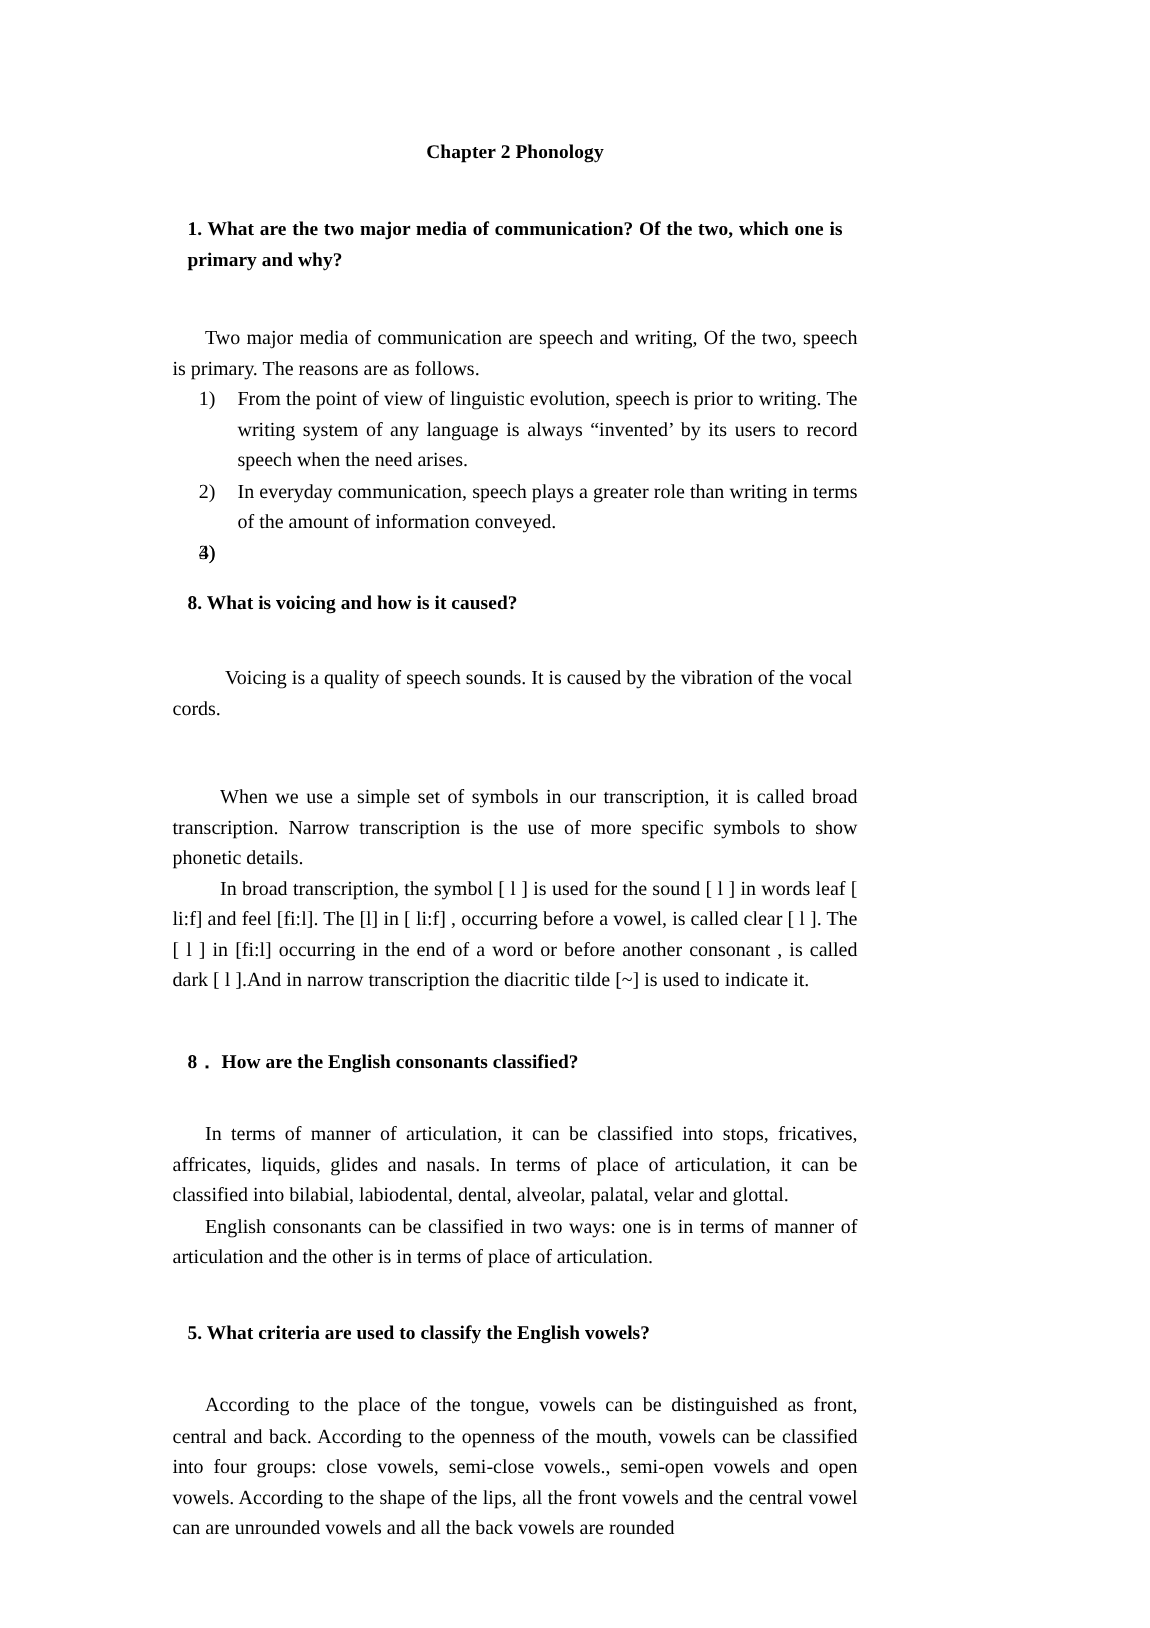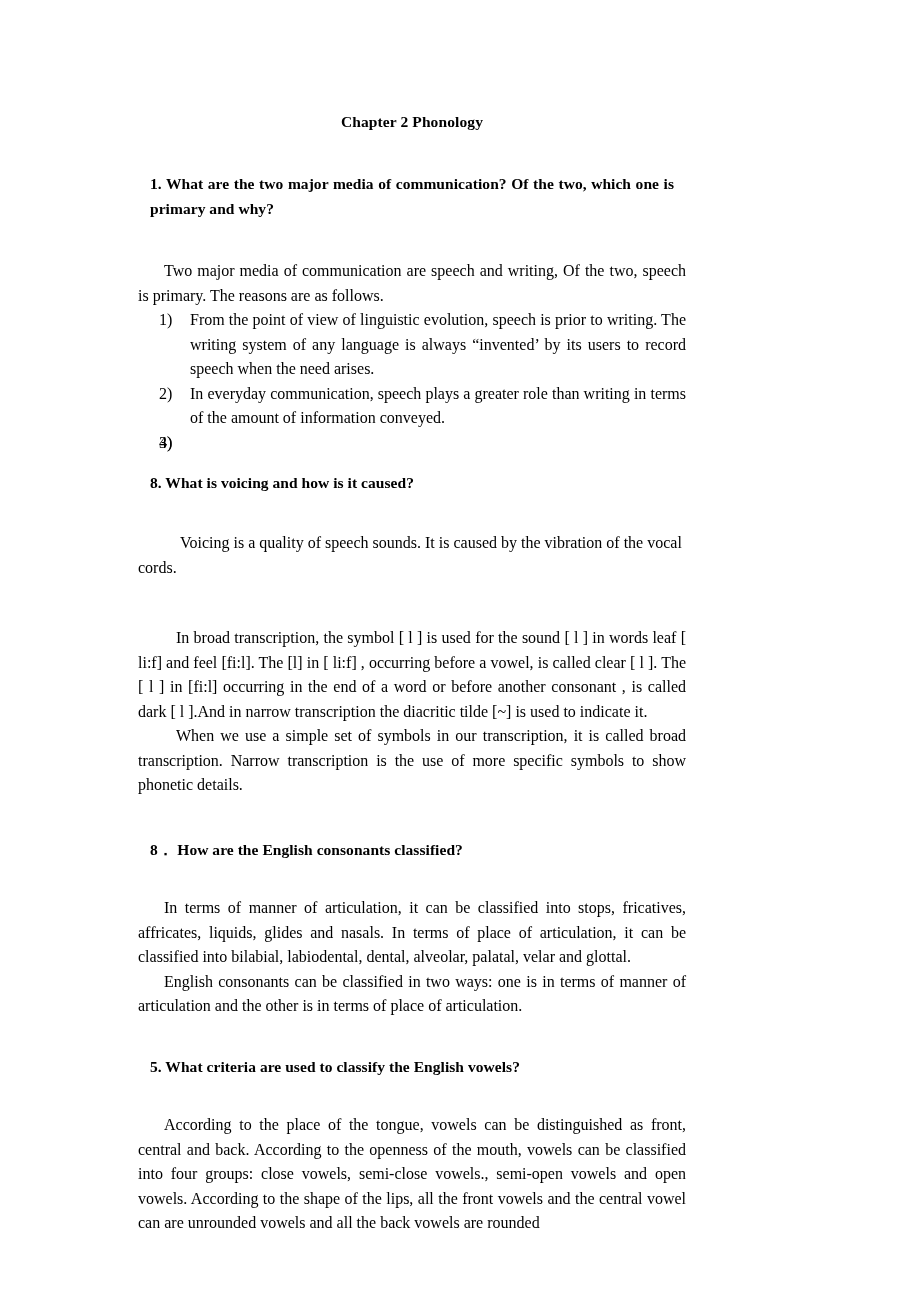--- a/index.html
+++ b/index.html
@@ -140,22 +140,22 @@
 
   <div class="sp-q2-body"></div>
 
   <p class="para no-justify indent-3">Voicing is a quality of speech sounds. It is caused by the vibration of the vocal cords.</p>
 
   <div class="sp-body-q3"></div>
 
 
   <div class="sp-q3-body"></div>
 
+  <p class="para indent-2">When we use a simple set of symbols in our transcription, it is called broad transcription. Narrow transcription is the use of more specific symbols to show phonetic details.</p>
   <p class="para indent-2">In broad transcription, the symbol [ l ] is used for the sound [ l ] in words leaf [ li:f] and feel [fi:l]. The [l] in [ li:f] , occurring before a vowel, is called clear [ l ]. The [ l ] in [fi:l] occurring in the end of a word or before another consonant , is called dark [ l ].And in narrow transcription the diacritic tilde [~] is used to indicate it.</p>
-  <p class="para indent-2">When we use a simple set of symbols in our transcription, it is called broad transcription. Narrow transcription is the use of more specific symbols to show phonetic details.</p>
 
   <div class="sp-body-q4"></div>
 
   <h2 class="q-heading">8．  How are the English consonants classified?</h2>
 
   <div class="sp-q4-body"></div>
 
   <p class="para indent-1">In terms of manner of articulation, it can be classified into stops, fricatives, affricates, liquids, glides and nasals. In terms of place of articulation, it can be classified into bilabial, labiodental, dental, alveolar, palatal, velar and glottal.</p>
   <p class="para indent-1">English consonants can be classified in two ways: one is in terms of manner of articulation and the other is in terms of place of articulation.</p>
 

